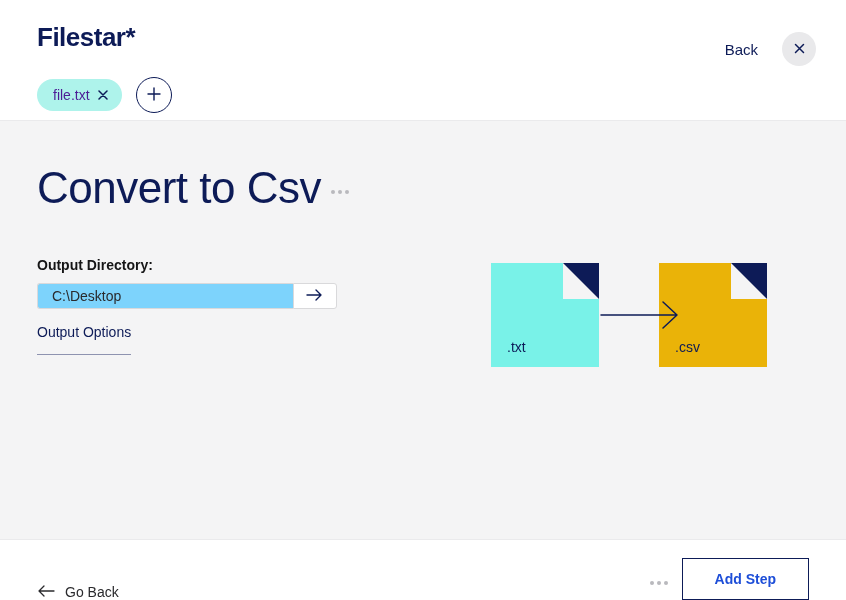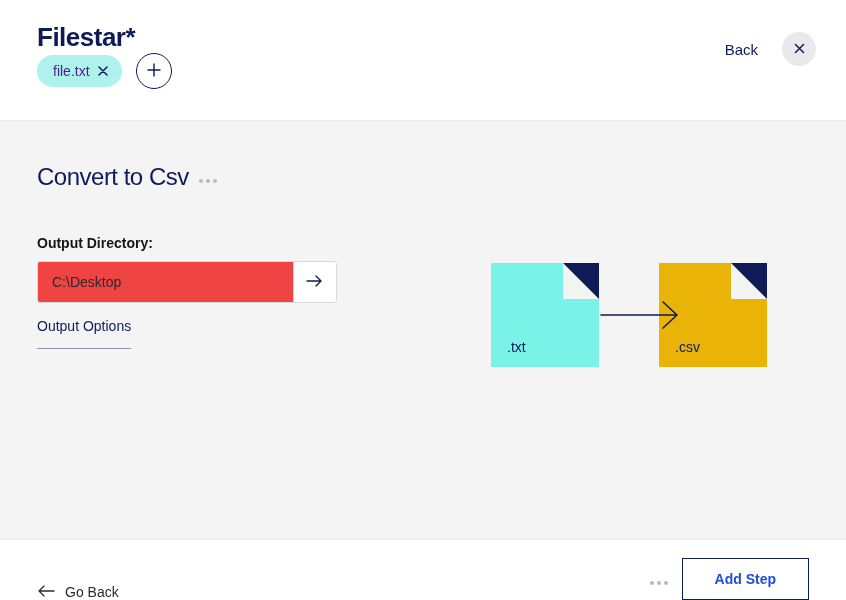--- a/index.html
+++ b/index.html
@@ -15,21 +15,21 @@
       display: flex;
       justify-content: space-between;
       align-items: flex-start;
       padding: 22px 30px 0 37px;
       height: 120px;
       background: #ffffff;
     }
     .header-left {
       display: flex;
       flex-direction: column;
-      gap: 0;
+      gap: 24px;
     }
     .logo {
       font-size: 26px;
       font-weight: 600;
       color: #0d1b57;
       letter-spacing: -0.5px;
     }
     .file-row {
       display: flex;
       align-items: center;
@@ -101,21 +101,21 @@
     .main-left {
       flex: 0 0 340px;
     }
     .title-row {
       display: flex;
       align-items: center;
       gap: 10px;
       margin-bottom: 44px;
     }
     .page-title {
-      font-size: 24px;
+      font-size: 44px;
       font-weight: 400;
       color: #0d1b57;
       letter-spacing: -0.5px;
     }
     .ellipsis-icon {
       display: inline-flex;
       gap: 3px;
       cursor: pointer;
       padding-top: 8px;
     }
@@ -135,24 +135,24 @@
     }
     .input-group {
       display: flex;
       width: 300px;
       margin-bottom: 14px;
     }
     .output-input {
       flex: 1;
       border: 1px solid #d9d9db;
       border-right: none;
-      padding: 12px 14px;
+      padding: 4px 14px;
       font-size: 14px;
       color: #2a2a2d;
-      background: #ef4444;
+      background: #7dd3fc;
       outline: none;
       border-radius: 3px 0 0 3px;
     }
     .browse-button {
       width: 44px;
       border: 1px solid #d9d9db;
       background: #ffffff;
       display: flex;
       align-items: center;
       justify-content: center;

